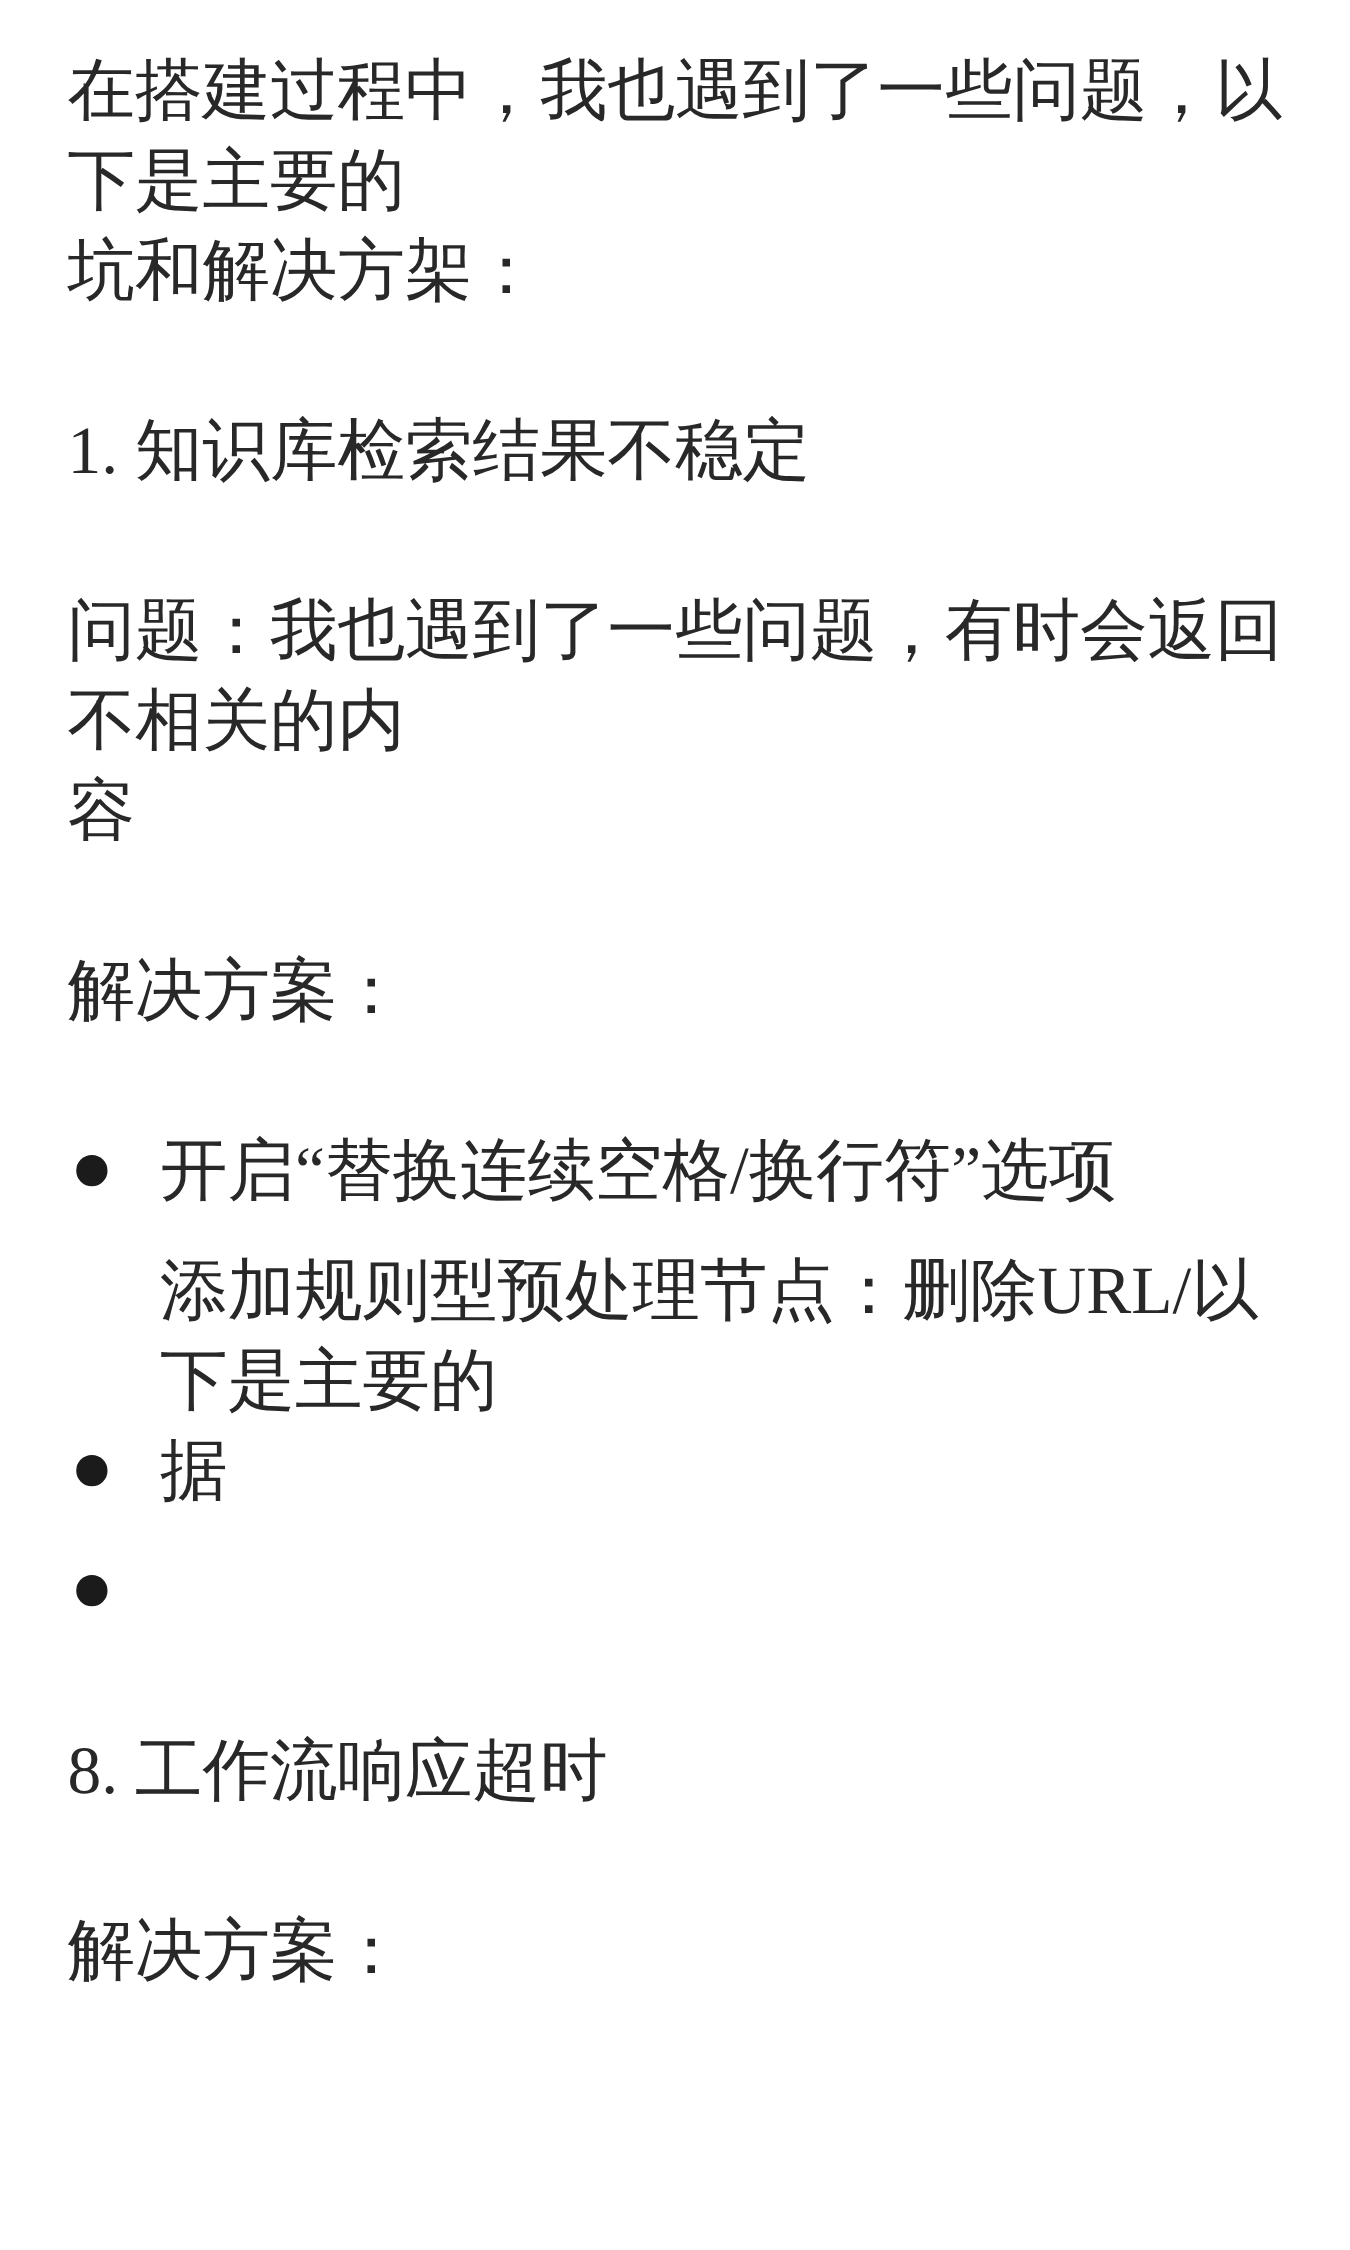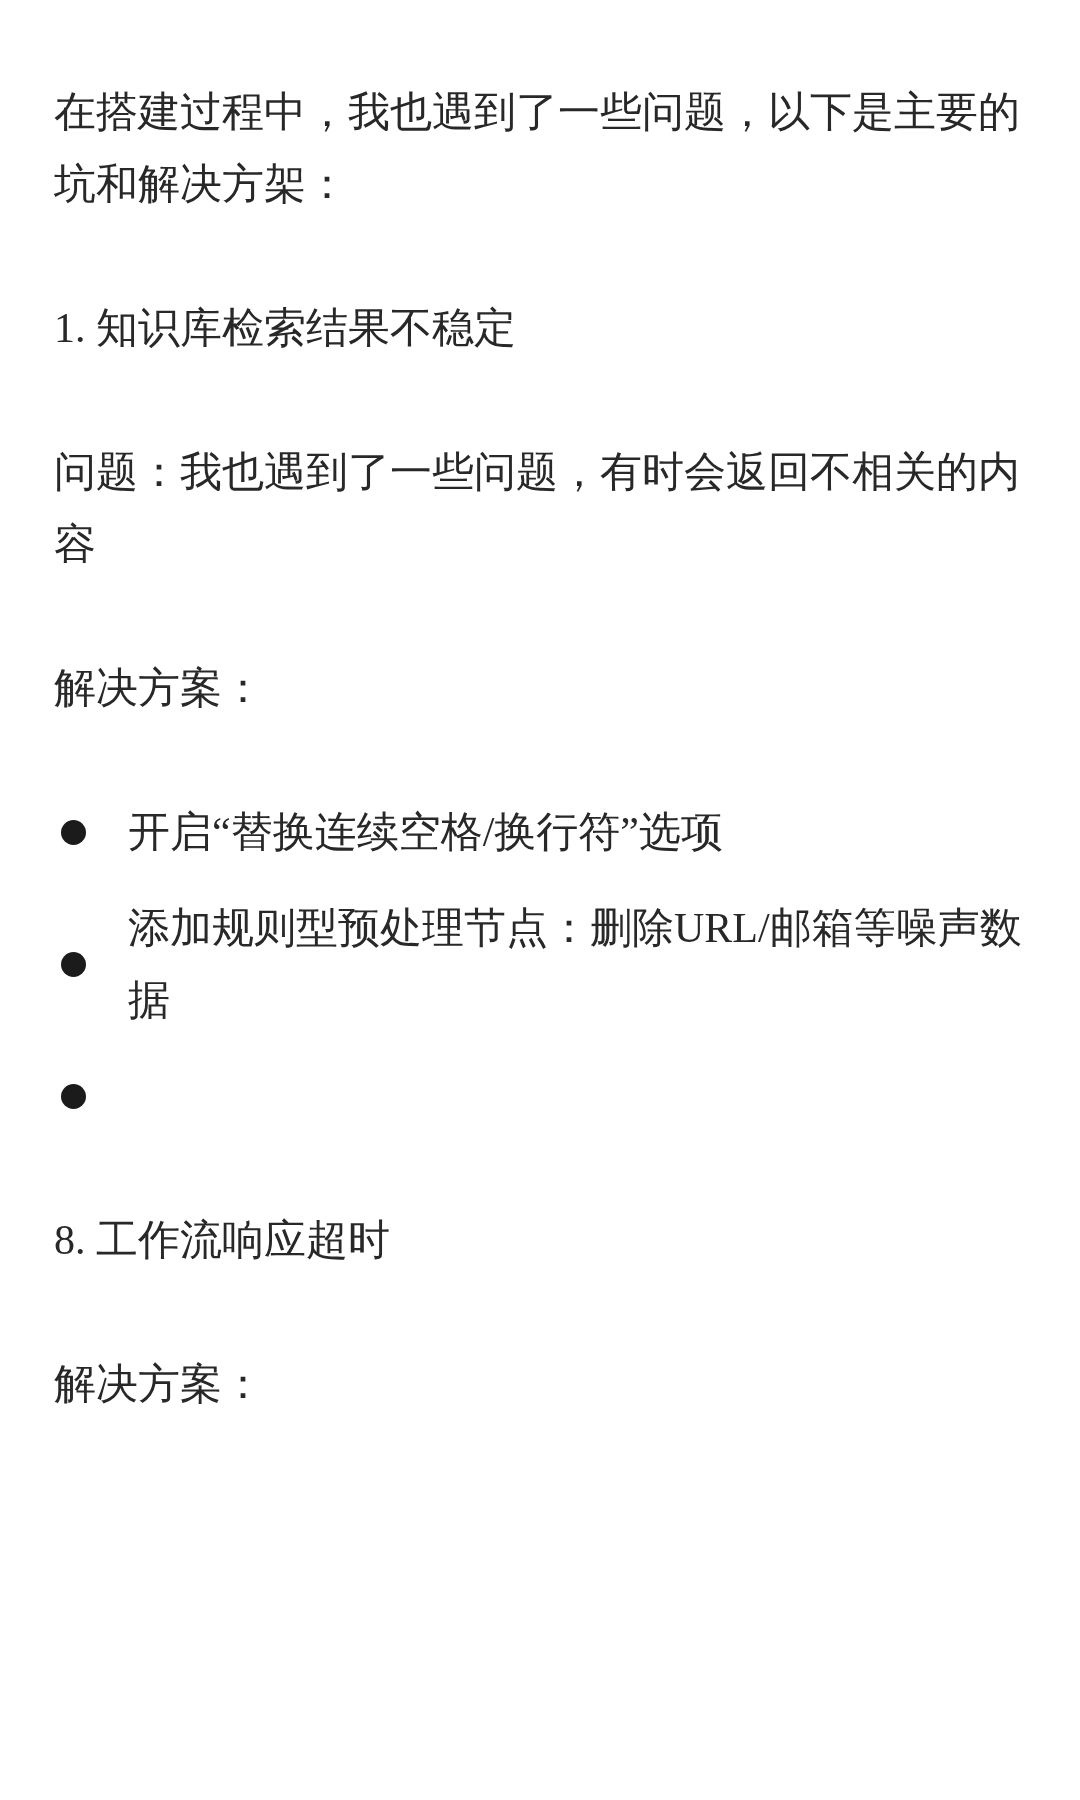--- a/index.html
+++ b/index.html
@@ -9,43 +9,43 @@
   body {
     width: 1080px;
     height: 1800px;
     background: #ffffff;
     overflow: hidden;
   }
   .page {
     box-sizing: border-box;
     width: 1080px;
     height: 1800px;
-    padding: 76px 40px 0 54px;
+    padding: 36px 40px 0 54px;
     font-family: "Liberation Serif", "DejaVu Serif", serif;
-    font-size: 42px;
+    font-size: 54px;
     line-height: 72px;
     color: #282828;
     letter-spacing: 0;
   }
   .para {
     margin: 72px 0 0 0;
     white-space: pre-line;
     max-width: 986px;
   }
   .para:first-child {
     margin-top: 0;
   }
   .bullets {
     list-style: none;
     margin: 72px 0 0 0;
     padding: 0;
   }
   .bullet-item {
     display: flex;
-    align-items: center;
+    align-items: flex-end;
   }
   .bullet-item + .bullet-item {
     margin-top: 24px;
   }
   .marker {
     flex: 0 0 74px;
     width: 74px;
     position: relative;
     height: 72px;
   }
@@ -82,21 +82,21 @@
     <li class="bullet-item">
       <span class="marker">
           <span class="dot"></span>
         </span>
       <span class="btext">开启“替换连续空格/换行符”选项</span>
     </li>
     <li class="bullet-item">
       <span class="marker">
           <span class="dot"></span>
         </span>
-      <span class="btext">添加规则型预处理节点：删除URL/邮箱等噪声数
+      <span class="btext">添加规则型预处理节点：删除URL/以下是主要的
 据</span>
     </li>
     <li class="bullet-item">
       <span class="marker">
           <span class="dot"></span>
         </span>
     </li>
   </ul>
 
   <p class="para">8. 工作流响应超时</p>

